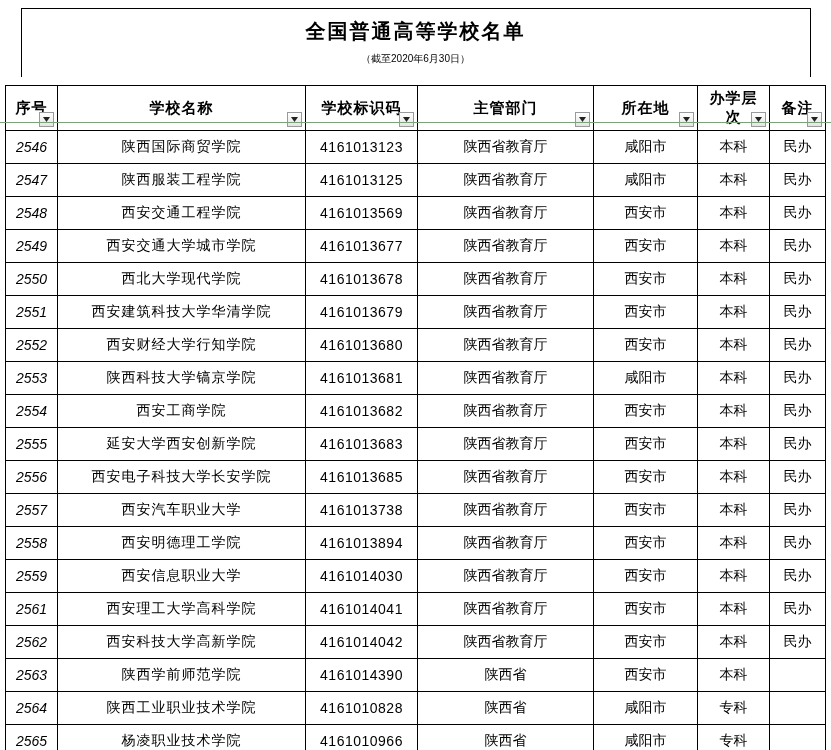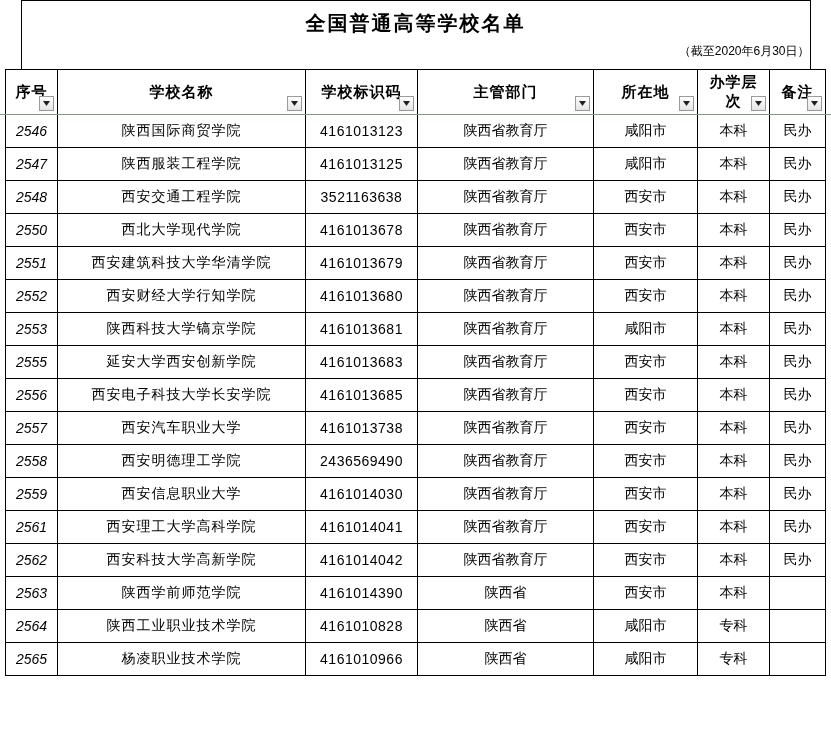--- a/index.html
+++ b/index.html
@@ -16,41 +16,40 @@
   }
   .sheet {
     position: relative;
     width: 831px;
     height: 750px;
     box-sizing: border-box;
   }
   
   .title-block {
     width: 790px;
-    margin: 0 auto;
+    margin: 8px auto;
     border-left: 1px solid #000;
     border-right: 1px solid #000;
     border-top: 1px solid #000;
     box-sizing: border-box;
     padding-top: 8px;
     padding-bottom: 6px;
     text-align: center;
     background: #ffffff;
   }
   .doc-title {
     font-size: 20px;
     font-weight: bold;
     letter-spacing: 2px;
     line-height: 28px;
   }
   .doc-subtitle {
-    font-size: 12px;
+    font-size: 10px;
     line-height: 24px;
     margin-top: 2px;
-    text-align: right;
   }
   table.grid {
     width: 790px;
     margin: 0 auto;
     border-collapse: collapse;
     table-layout: fixed;
     background: #ffffff;
   }
   table.grid th, table.grid td {
     border: 1px solid #000000;
@@ -227,21 +226,30 @@
           <td class="cell-name">陕西服装工程学院</td>
           <td class="cell-code">4161013125</td>
           <td class="cell-dept">陕西省教育厅</td>
           <td class="cell-loc">咸阳市</td>
           <td class="cell-level">本科</td>
           <td class="cell-remark">民办</td>
         </tr>
         <tr>
           <td class="cell-no">2548</td>
           <td class="cell-name">西安交通工程学院</td>
-          <td class="cell-code">3521163638</td>
+          <td class="cell-code">4161013569</td>
+          <td class="cell-dept">陕西省教育厅</td>
+          <td class="cell-loc">西安市</td>
+          <td class="cell-level">本科</td>
+          <td class="cell-remark">民办</td>
+        </tr>
+        <tr>
+          <td class="cell-no">2549</td>
+          <td class="cell-name">西安交通大学城市学院</td>
+          <td class="cell-code">4161013677</td>
           <td class="cell-dept">陕西省教育厅</td>
           <td class="cell-loc">西安市</td>
           <td class="cell-level">本科</td>
           <td class="cell-remark">民办</td>
         </tr>
         <tr>
           <td class="cell-no">2550</td>
           <td class="cell-name">西北大学现代学院</td>
           <td class="cell-code">4161013678</td>
           <td class="cell-dept">陕西省教育厅</td>
@@ -270,20 +278,29 @@
         <tr>
           <td class="cell-no">2553</td>
           <td class="cell-name">陕西科技大学镐京学院</td>
           <td class="cell-code">4161013681</td>
           <td class="cell-dept">陕西省教育厅</td>
           <td class="cell-loc">咸阳市</td>
           <td class="cell-level">本科</td>
           <td class="cell-remark">民办</td>
         </tr>
         <tr>
+          <td class="cell-no">2554</td>
+          <td class="cell-name">西安工商学院</td>
+          <td class="cell-code">4161013682</td>
+          <td class="cell-dept">陕西省教育厅</td>
+          <td class="cell-loc">西安市</td>
+          <td class="cell-level">本科</td>
+          <td class="cell-remark">民办</td>
+        </tr>
+        <tr>
           <td class="cell-no">2555</td>
           <td class="cell-name">延安大学西安创新学院</td>
           <td class="cell-code">4161013683</td>
           <td class="cell-dept">陕西省教育厅</td>
           <td class="cell-loc">西安市</td>
           <td class="cell-level">本科</td>
           <td class="cell-remark">民办</td>
         </tr>
         <tr>
           <td class="cell-no">2556</td>
@@ -299,21 +316,21 @@
           <td class="cell-name">西安汽车职业大学</td>
           <td class="cell-code">4161013738</td>
           <td class="cell-dept">陕西省教育厅</td>
           <td class="cell-loc">西安市</td>
           <td class="cell-level">本科</td>
           <td class="cell-remark">民办</td>
         </tr>
         <tr>
           <td class="cell-no">2558</td>
           <td class="cell-name">西安明德理工学院</td>
-          <td class="cell-code">2436569490</td>
+          <td class="cell-code">4161013894</td>
           <td class="cell-dept">陕西省教育厅</td>
           <td class="cell-loc">西安市</td>
           <td class="cell-level">本科</td>
           <td class="cell-remark">民办</td>
         </tr>
         <tr>
           <td class="cell-no">2559</td>
           <td class="cell-name">西安信息职业大学</td>
           <td class="cell-code">4161014030</td>
           <td class="cell-dept">陕西省教育厅</td>

